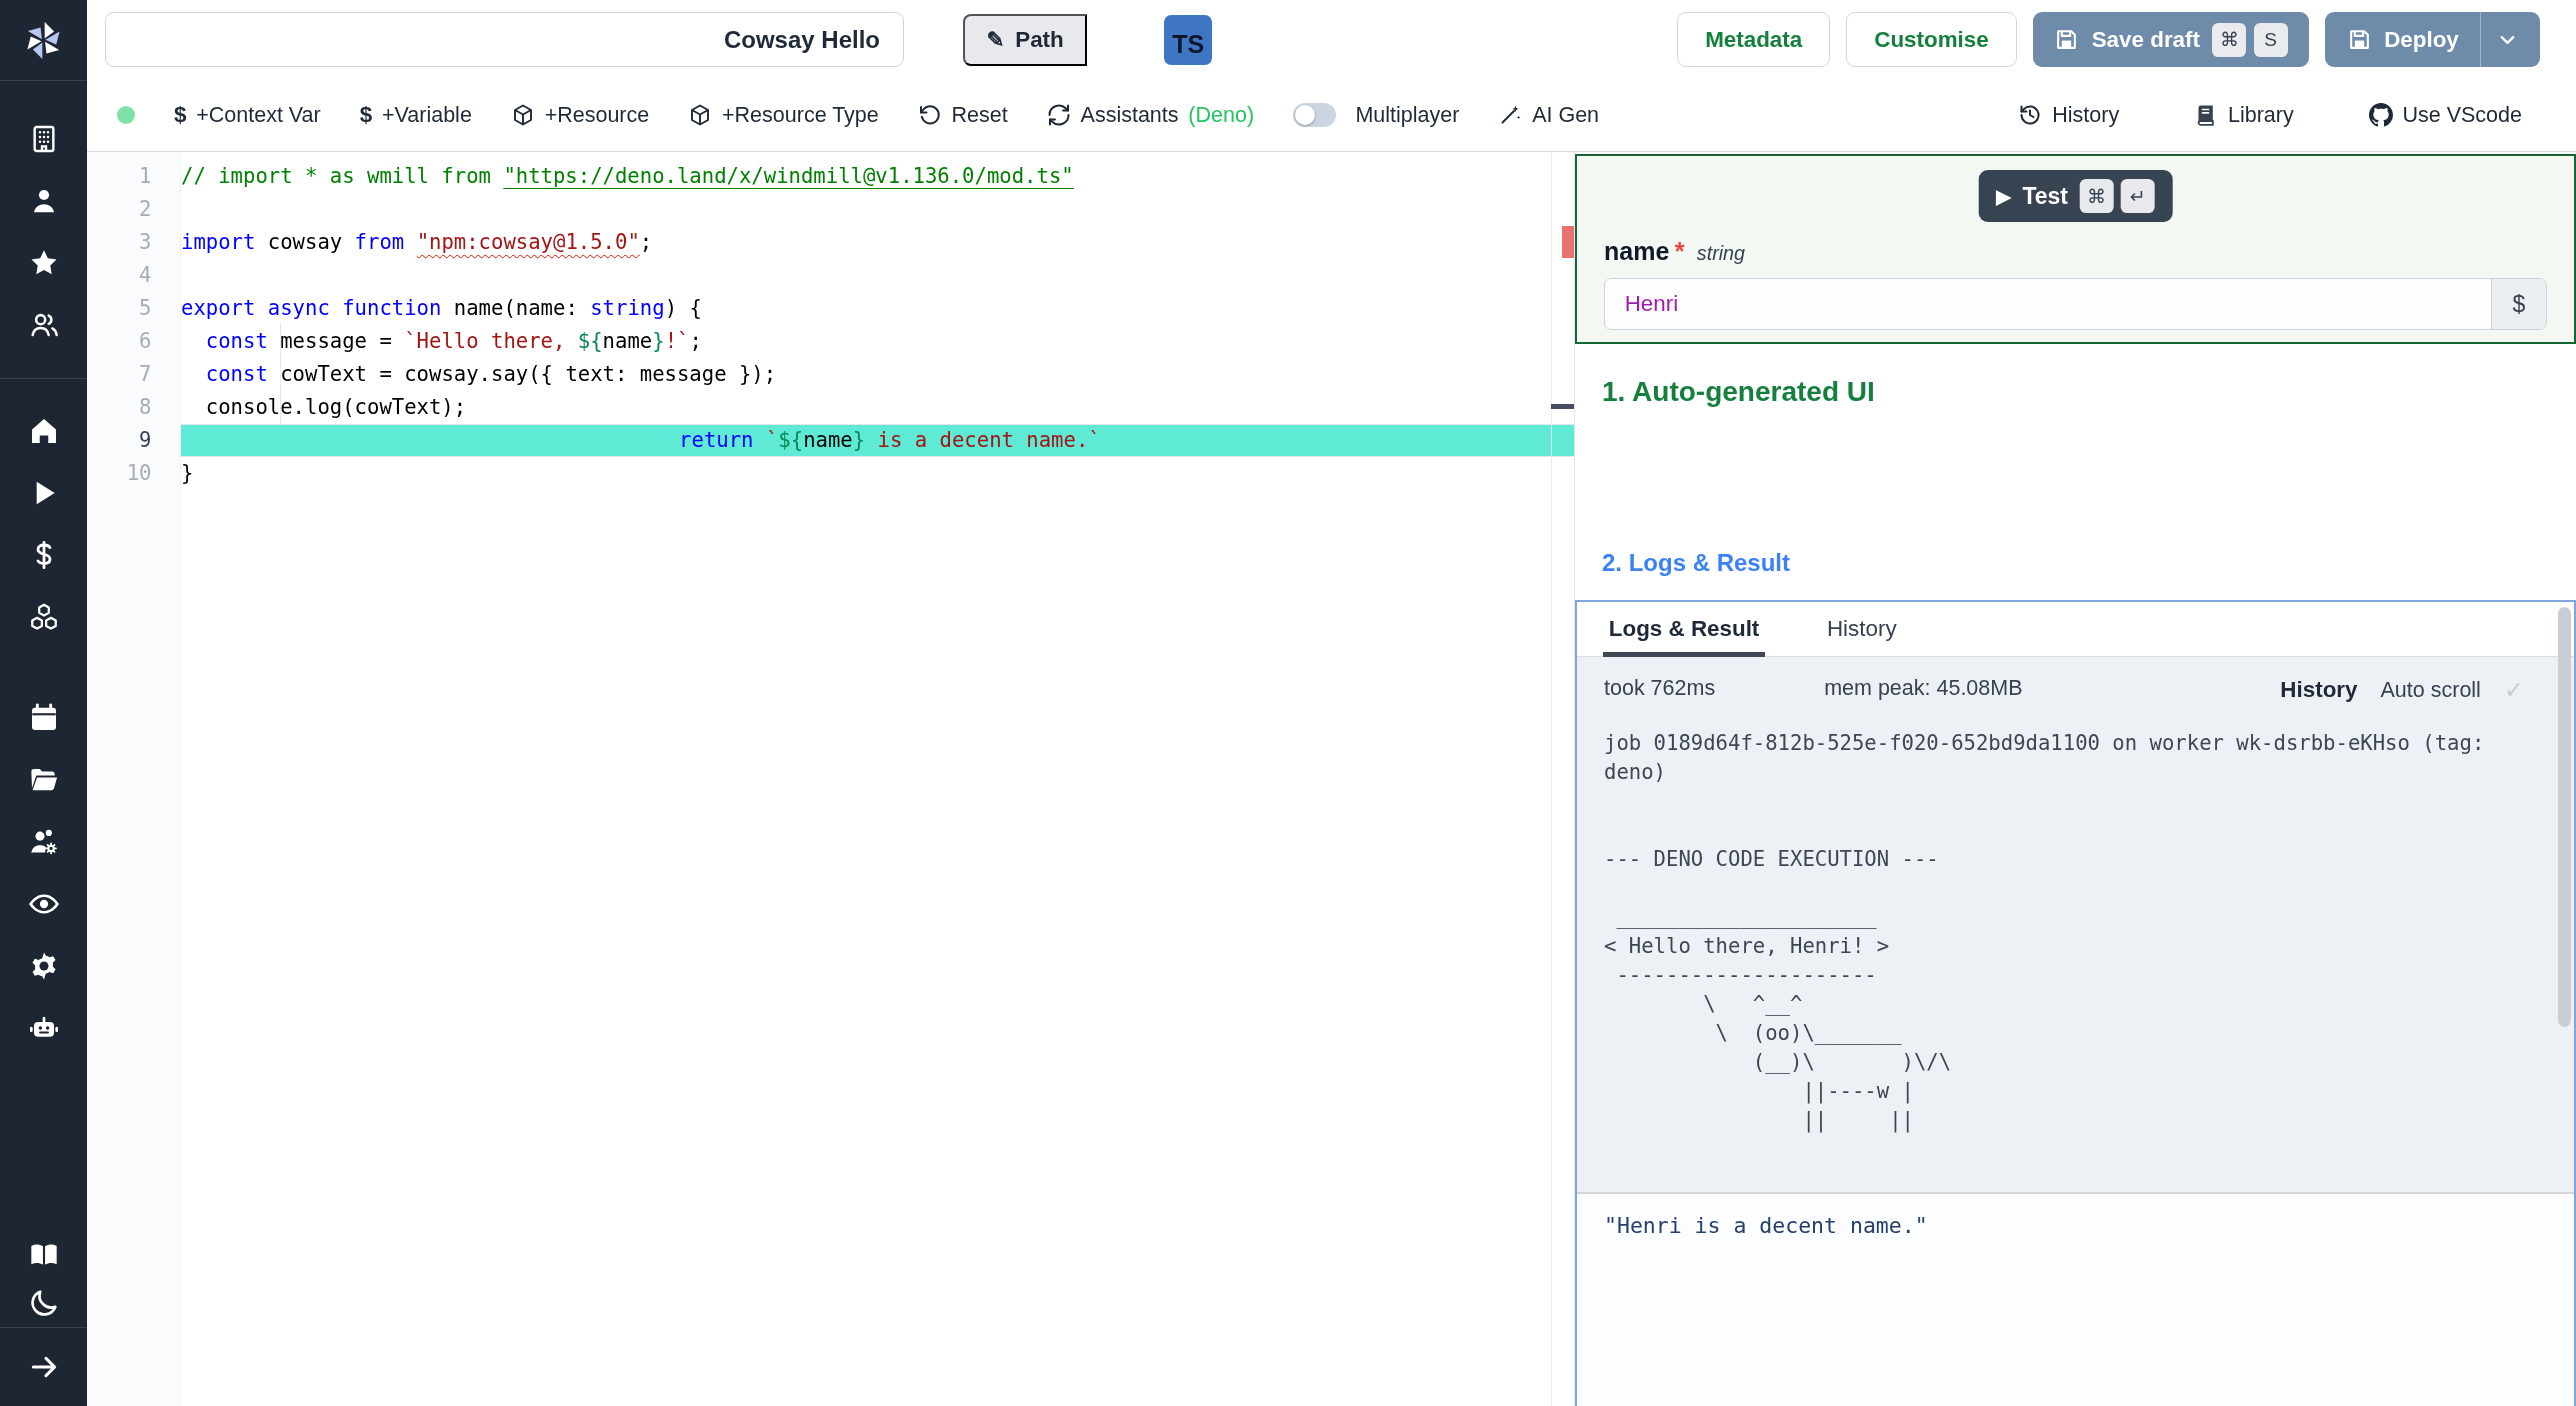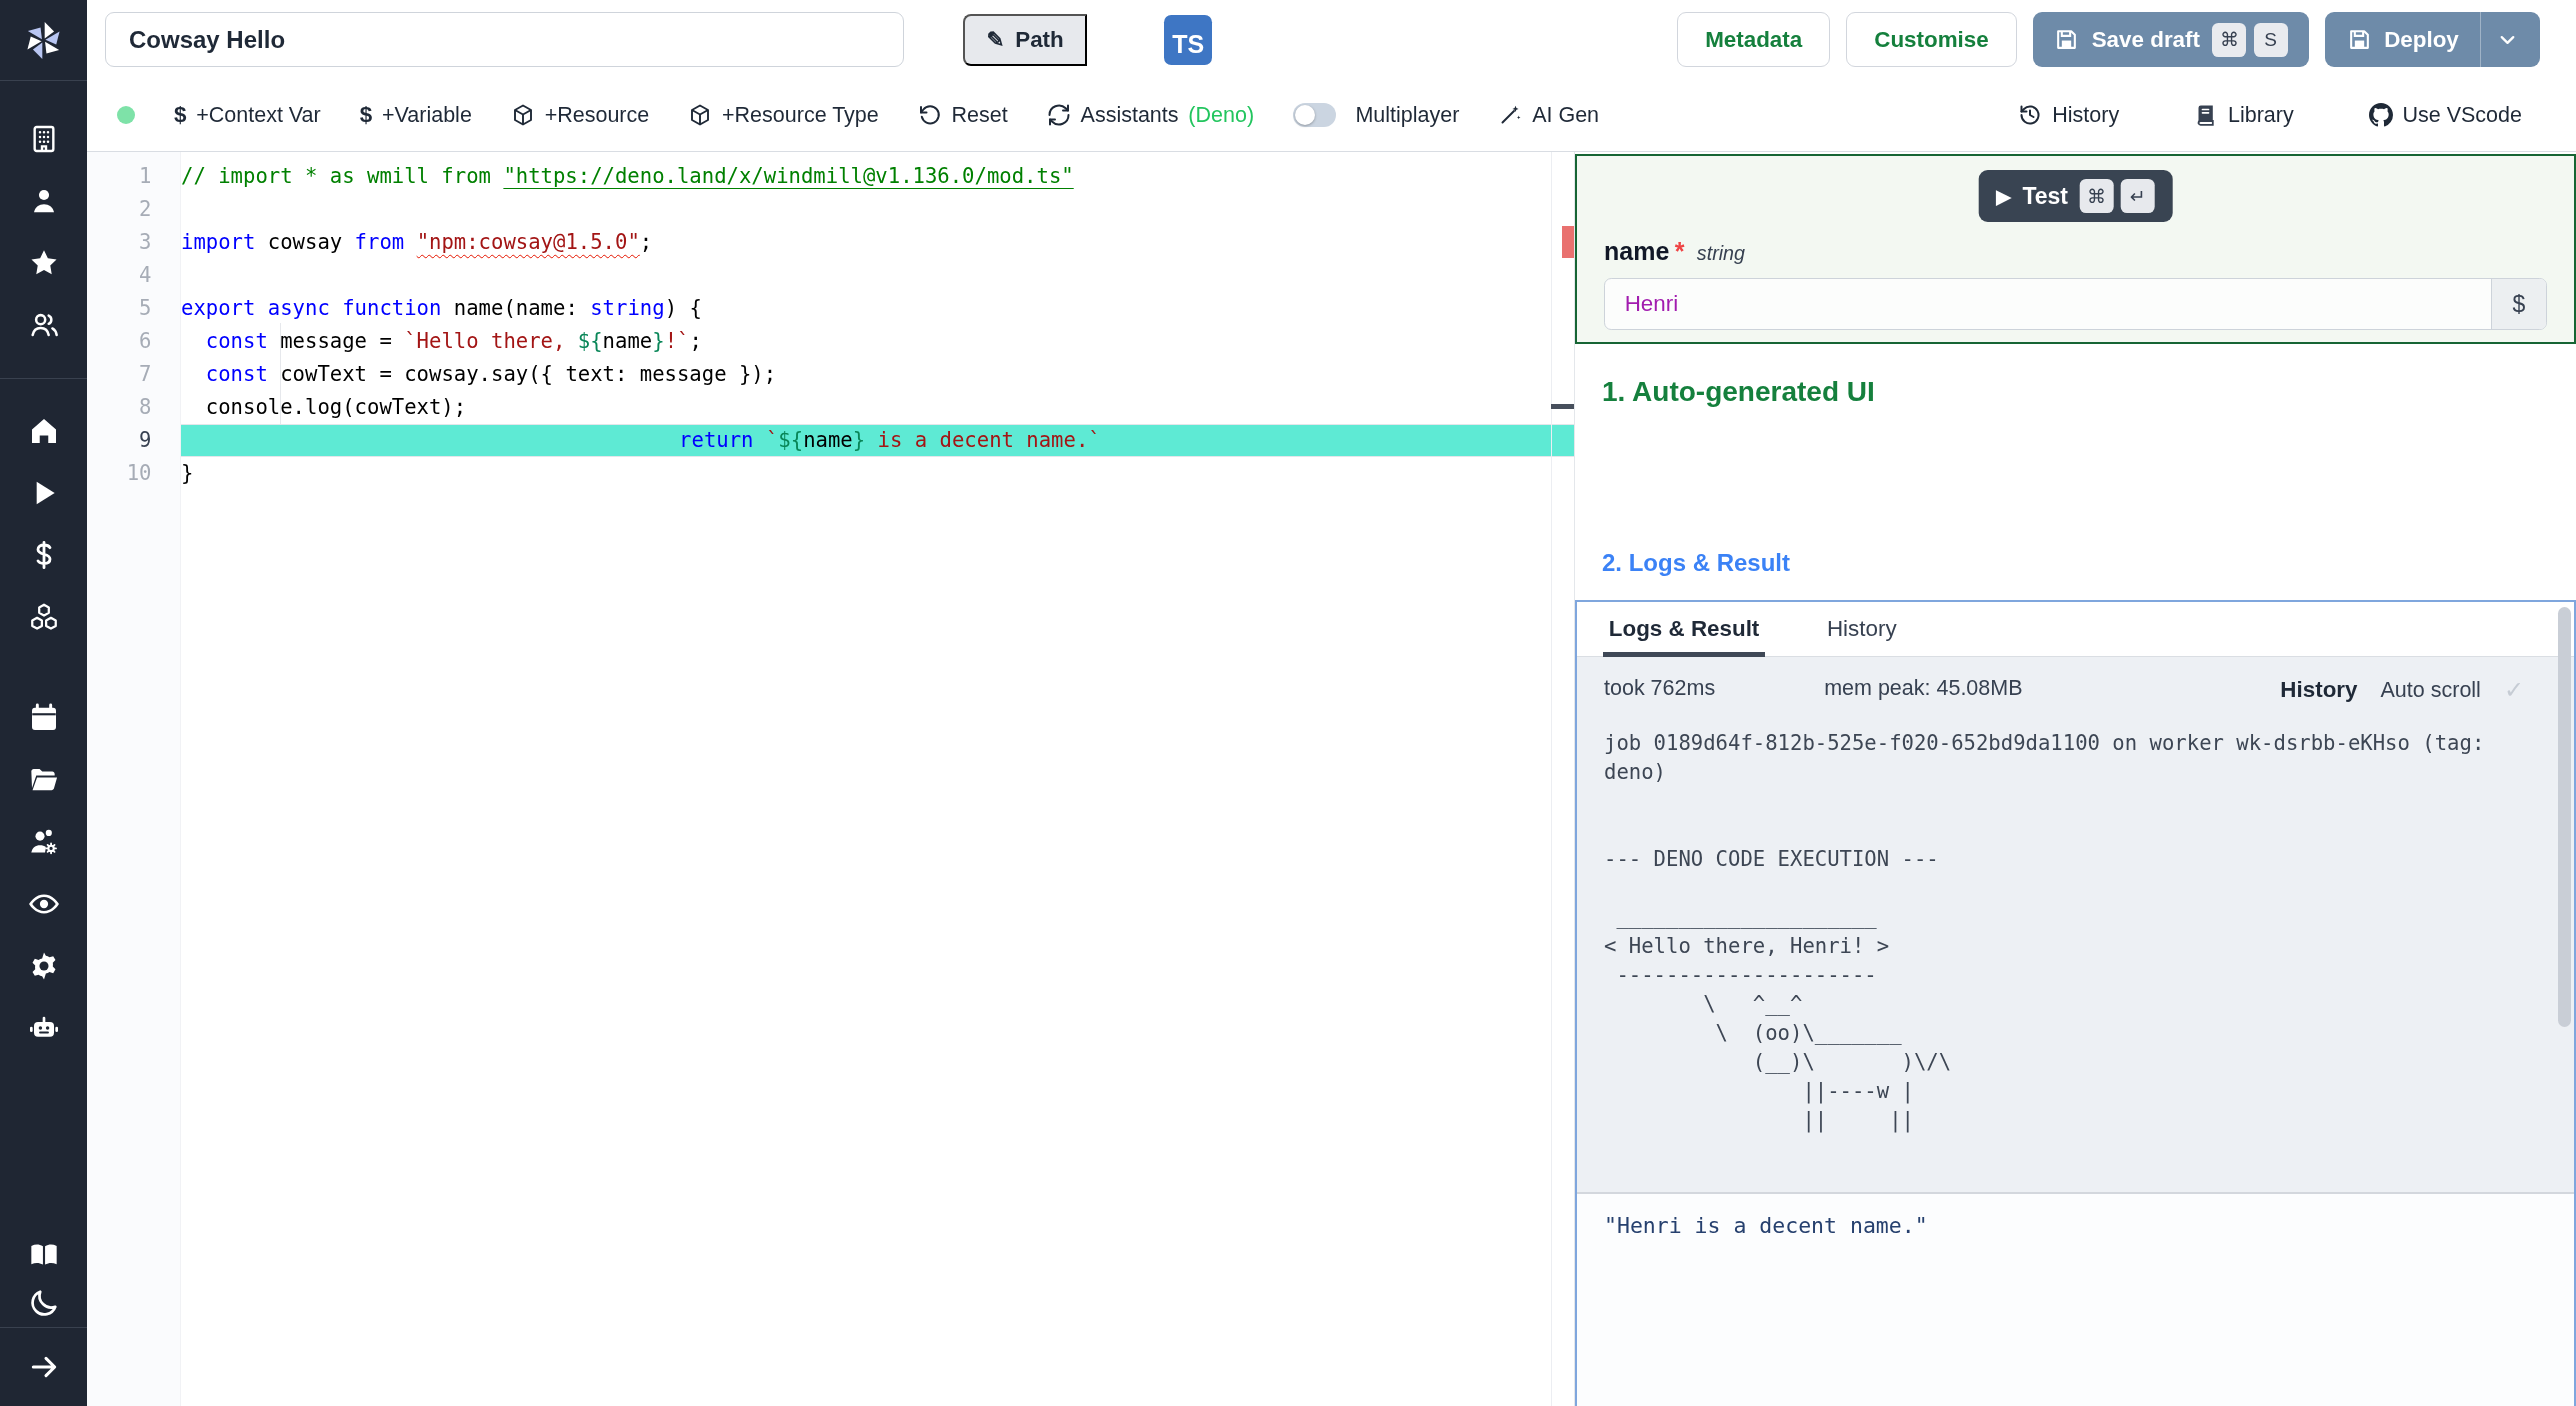--- a/index.html
+++ b/index.html
@@ -23,28 +23,28 @@
   .s-footer .s-item { margin:8px 0; }
   .s-bottom { padding:14.3px 0 23px; }
   .s-bottom .s-item { margin:9px 0 0; }
 
   
   .main { flex:1; display:flex; flex-direction:column; min-width:0; }
 
   
   .topbar { height:79px; display:flex; align-items:center; padding:0 36px 0 18px; background:#fff; flex-shrink:0; }
   .title-input { width:799px; height:55px; border:0.9px solid #cfd4db; border-radius:9px; padding:0 23px;
-    font-family:"Liberation Sans",sans-serif; font-size:24px; font-weight:700; color:#1f2937; outline:none; }
+    font-family:"Liberation Sans",sans-serif; font-size:24px; font-weight:700; color:#1f2937; outline:none;text-align:right; }
   .path-group { display:flex; margin-left:59px; height:52px; }
   .path-chip { background:#e7e9ed; border-radius:8px 0 0 8px; display:flex; align-items:center; gap:10.7px;
     padding:0 21.5px; font-size:22.4px; font-weight:700; color:#1f2937; }
   .pencil { font-size:21.5px; }
   .path-val { width:301px; border:0.9px solid #cfd4db; border-left:none; border-radius:0 8px 8px 0; background:#fff;
     display:flex; align-items:center; padding:0 16px; font-size:20.6px; color:#374151; white-space:nowrap; overflow:hidden; }
-  .ts-badge { margin-left:77px; width:48px; height:50px; background:#3e76c4; border-radius:7.2px; color:#ffffff;
+  .ts-badge { margin-left:77px; width:48px; height:50px; background:#3e76c4; border-radius:7.2px; color:#0f172a;
     font-size:25px; font-weight:800; display:flex; align-items:flex-end; justify-content:center; padding-bottom:5.4px; }
   .tb-right { margin-left:auto; display:flex; align-items:center; gap:16px; }
   .btn-white { height:55px; padding:0 27px; border-radius:9px; border:0.9px solid #d2d6dd; background:#fff;
     font-size:22.4px; font-weight:600; color:#15803d; cursor:pointer; font-family:inherit; }
   .btn-slate { height:55px; border-radius:9px; border:none; background:#6e8ba9; color:#fff; display:flex;
     align-items:center; gap:12.5px; padding:0 21.5px; font-size:22.4px; font-weight:700; cursor:pointer; font-family:inherit; }
   .btn-slate svg { width:25px; height:25px; }
   .kbd { min-width:34px; height:34px; background:#e9ebef; border-radius:6.3px; color:#374151; font-size:19px;
     display:inline-flex; align-items:center; justify-content:center; padding:0 7.2px; font-weight:500; }
   .kbd-group { display:inline-flex; gap:7.2px; }

